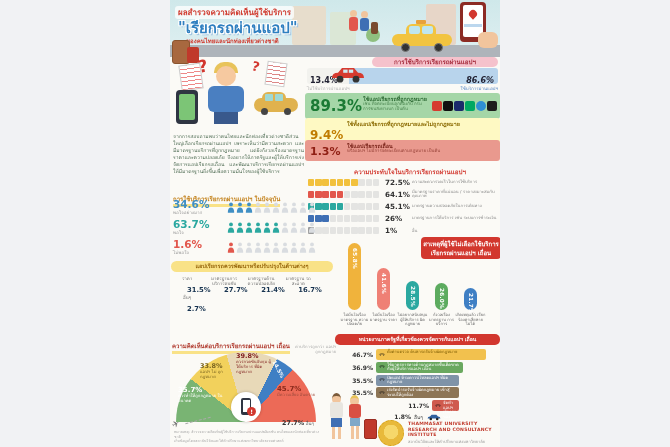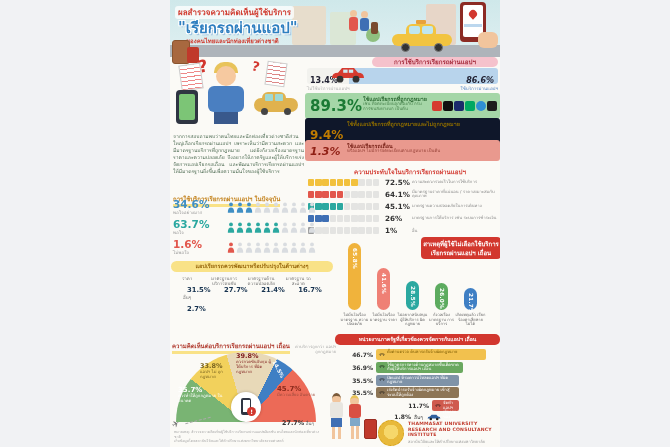--- a/index.html
+++ b/index.html
@@ -163,30 +163,30 @@
     </span>
     <span class="apps" style="position:absolute;right:3px;top:50%;transform:translateY(-50%);">
             <span class="app" style="background:#d63a2f;"></span>
             <span class="app" style="background:#101010;"></span>
             <span class="app" style="background:#1b2a6b;"></span>
             <span class="app" style="background:#00a862;"></span>
             <span class="app" style="background:#2f8fd4;border-radius:50%;"></span>
             <span class="app" style="background:#1c1c1c;"></span>
           </span>
   </div>
-  <div class="abs seg" style="top:118px;height:34px;background:#0f172a;">
+  <div class="abs seg" style="top:118px;height:34px;background:#fef9c3;">
     <span class="pct" style="position:absolute;left:5px;top:50%;transform:translateY(-50%);font-size:12px;color:#c07c00;">9.4%</span>
     <span style="position:absolute;left:42px;top:3px;width:140px;">
       <span class="t1" style="display:block;font-size:5.4px;color:#8a6a00;line-height:1.15;">ใช้ทั้งแอปเรียกรถที่ถูกกฎหมายและไม่ถูกกฎหมาย</span>
 
     </span>
 
   </div>
   <div class="abs seg" style="top:140px;height:21px;background:#e9998e;">
-    <span class="pct" style="position:absolute;left:5px;top:50%;transform:translateY(-50%);font-size:11px;color:#8f1f14;font-style:italic;">1.3%</span>
+    <span class="pct" style="position:absolute;left:5px;top:50%;transform:translateY(-50%);font-size:11px;color:#8f1f14;">1.3%</span>
     <span style="position:absolute;left:42px;top:3px;width:140px;">
       <span class="t1" style="display:block;font-size:5.4px;color:#7a241a;line-height:1.15;">ใช้แอปเรียกรถเถื่อน</span>
       <span style="display:block;font-size:4.3px;color:#7a241a;opacity:.8;line-height:1.15;">หรือแอปฯ ไม่มีการจดทะเบียนตามกฎหมาย เป็นต้น</span>
     </span>
 
   </div>
       </div>
 
   <div class="abs sec-head-r" style="left:150px;top:167px;width:180px;">ความประทับใจในบริการเรียกรถผ่านแอปฯ</div>
   <div id="imp-rows" class="abs" style="left:138px;top:176px;width:192px;">

